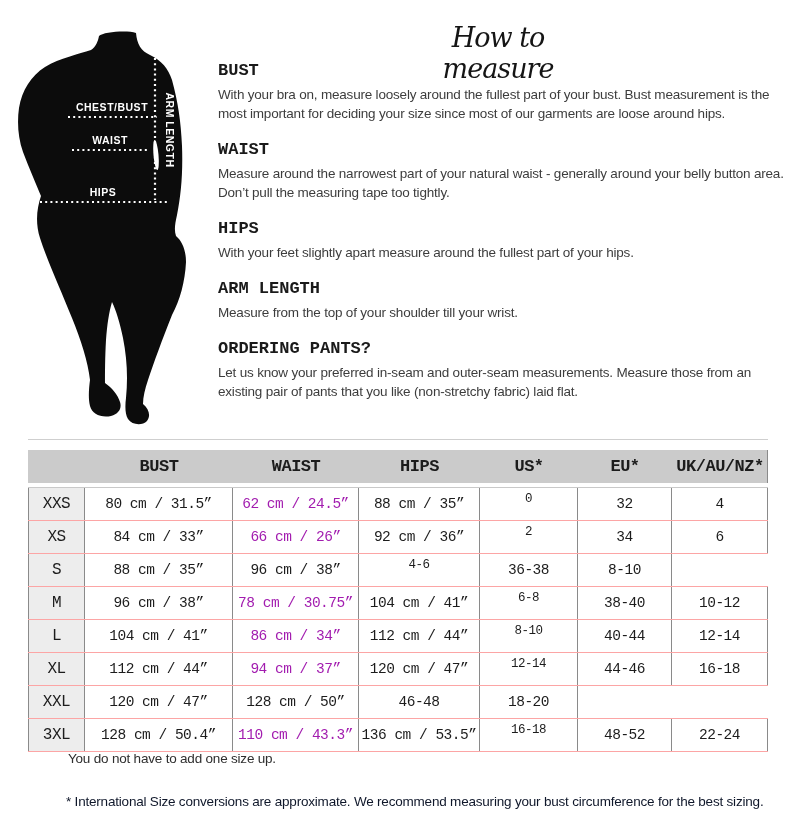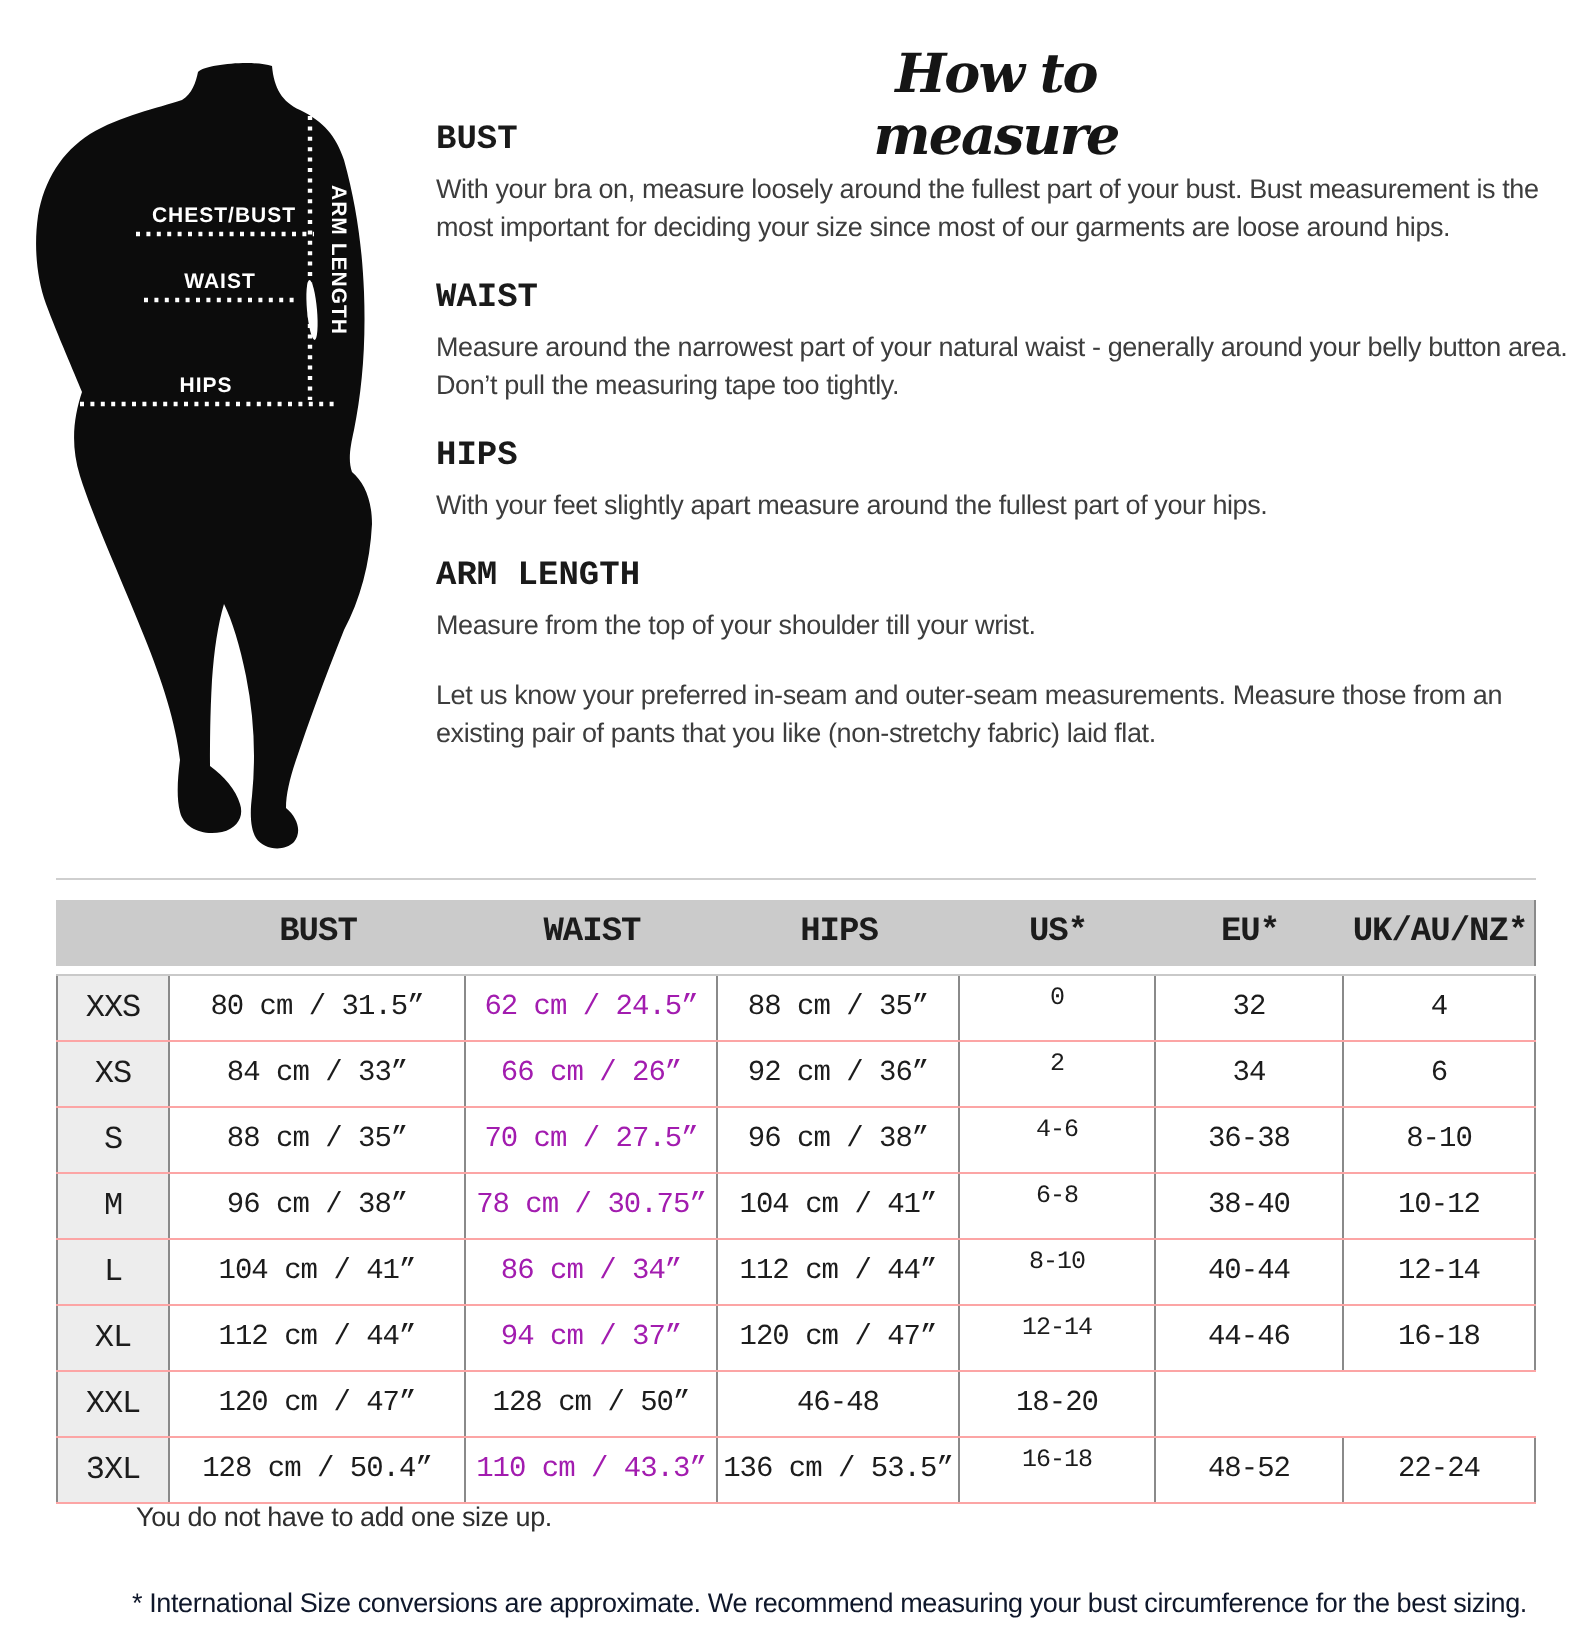--- a/index.html
+++ b/index.html
@@ -3,21 +3,21 @@
 <meta charset="utf-8">
 <style>
   html,body{margin:0;padding:0;}
   body{
     width:794px;height:822px;position:relative;background:#ffffff;
     font-family:"Liberation Sans",sans-serif;overflow:hidden;
   }
   
   .page-title{
     position:absolute;left:398px;top:22px;width:200px;
-    font-family:"DejaVu Serif",serif;font-style:italic;font-weight:700;
+    font-family:"DejaVu Serif",serif;font-style:italic;font-weight:400;
     font-size:27px;color:#151515;letter-spacing:-1px;text-align:center;
   }
   
   .figure-wrap{position:absolute;left:15px;top:10px;width:205px;height:430px;}
   .figure-wrap svg{display:block;}
   .fig-label{
     font-family:"Liberation Sans",sans-serif;font-weight:bold;
     fill:#ffffff;letter-spacing:.5px;
   }
   
@@ -129,20 +129,21 @@
     <h3 class="sec-heading">HIPS</h3>
     <p class="sec-body">With your feet slightly apart measure around the fullest part of your hips.</p>
   </div>
 
   <div class="measure-section">
     <h3 class="sec-heading">ARM LENGTH</h3>
     <p class="sec-body">Measure from the top of your shoulder till your wrist.</p>
   </div>
 
   <div class="measure-section">
+    <h3 class="sec-heading">ORDERING PANTS?</h3>
     <p class="sec-body">Let us know your preferred in-seam and outer-seam measurements. Measure those from an existing pair of pants that you like (non-stretchy fabric) laid flat.</p>
   </div>
 </div>
 
 <div class="table-top-rule"></div>
 <div class="size-table">
   <div class="st-header">
       <div></div>
       <div>BUST</div>
       <div>WAIST</div>
@@ -166,21 +167,20 @@
         <div class="st-cell col-bust">84 cm / 33”</div>
         <div class="st-cell col-waist">66 cm / 26”</div>
         <div class="st-cell col-hips">92 cm / 36”</div>
         <div class="st-cell col-us">2</div>
         <div class="st-cell col-eu">34</div>
         <div class="st-cell col-uk">6</div>
       </div>
       <div class="st-row">
         <div class="st-cell col-size">S</div>
         <div class="st-cell col-bust">88 cm / 35”</div>
-        <div class="st-cell col-waist">70 cm / 27.5”</div>
         <div class="st-cell col-hips">96 cm / 38”</div>
         <div class="st-cell col-us">4-6</div>
         <div class="st-cell col-eu">36-38</div>
         <div class="st-cell col-uk">8-10</div>
       </div>
       <div class="st-row">
         <div class="st-cell col-size">M</div>
         <div class="st-cell col-bust">96 cm / 38”</div>
         <div class="st-cell col-waist">78 cm / 30.75”</div>
         <div class="st-cell col-hips">104 cm / 41”</div>

